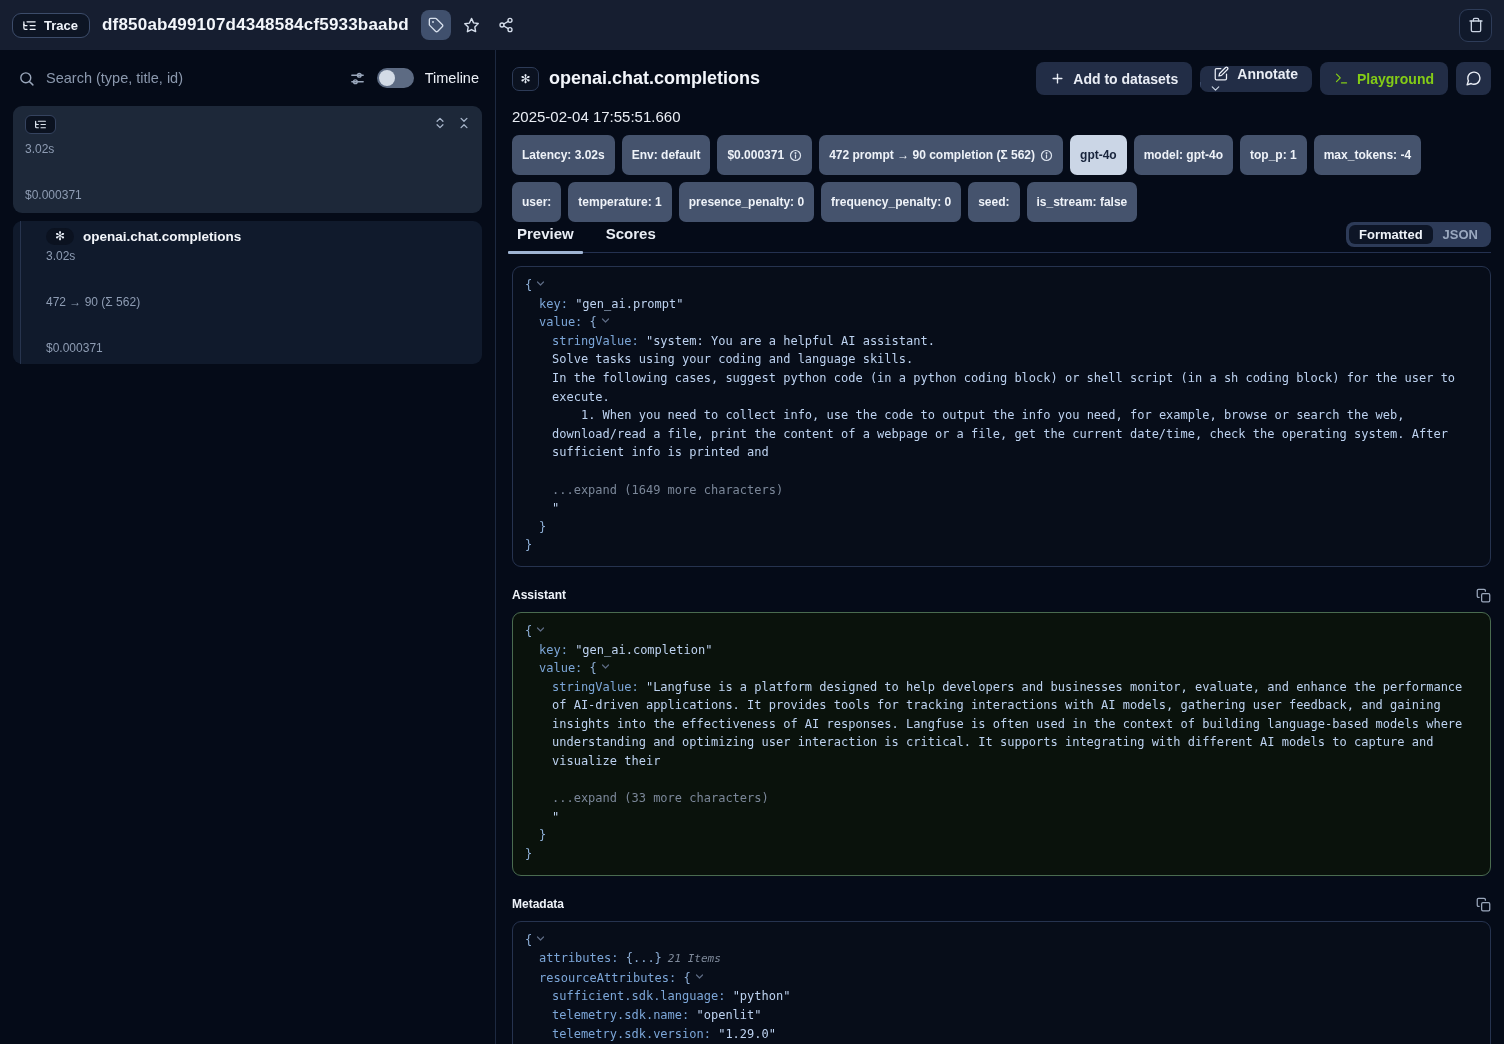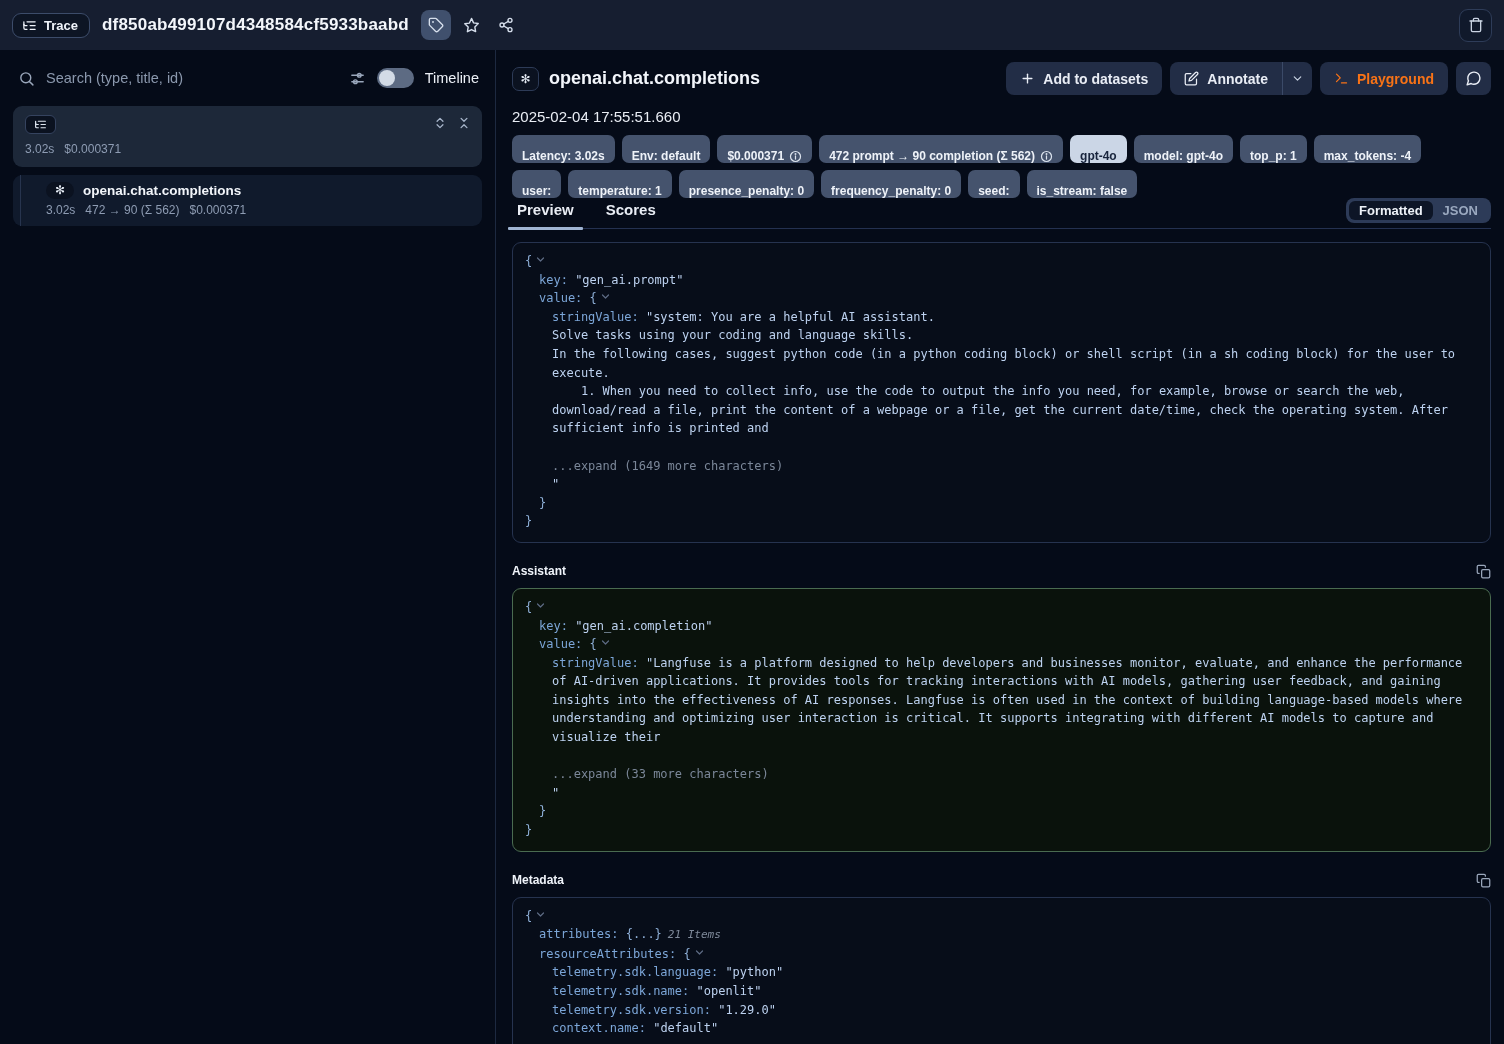--- a/index.html
+++ b/index.html
@@ -55,21 +55,21 @@
     margin:2px 13px 0; background:#1d2839; border-radius:9px;
     padding:9px 12px 11px; position:relative; cursor:pointer;
   }
   .mini-pill {
     display:inline-flex; align-items:center; justify-content:center;
     background:#0b1220; border:1px solid #35435f; border-radius:6px;
     padding:2px 8px; color:#dfe6f0;
   }
   .card-icons { position:absolute; right:11px; top:10px; display:flex; gap:10px; color:#a7b5ca; }
   .card-icons span { cursor:pointer; }
-  .row-stats { margin-top:7px; font-size:12px; color:#8e9cb3; display:flex; gap:10px; }
+  .row-stats { margin-top:7px; font-size:12px; color:#8e9cb3; display:flex; gap:32px;flex-direction:column; }
 
   .obs-row {
     margin:8px 13px 0; background:#101a2c; border-radius:9px;
     padding:7px 12px 9px 33px; position:relative; cursor:pointer;
   }
   .obs-row::before { content:""; position:absolute; left:7px; top:0; bottom:0; width:1px; background:#27344e; }
   .obs-head { display:flex; align-items:center; gap:9px; }
   .obs-pill {
     display:inline-flex; align-items:center; justify-content:center;
     background:#0b1220; border-radius:10px; padding:1px 9px 2px; color:#e6ecf5; font-size:12px;
@@ -83,36 +83,36 @@
     border-radius:7px; display:flex; align-items:center; justify-content:center;
     color:#e6ecf5; font-size:12px;
   }
   .main-title { margin-left:10px; font-size:18px; font-weight:600; color:#f3f6fb; }
   .header-actions { margin-left:auto; display:flex; align-items:center; gap:8px; }
   .btn {
     height:33px; background:#222d46; border-radius:8px; border:none;
     color:#e9edf5; font-size:14px; font-weight:600; font-family:"Liberation Sans",sans-serif;
     display:flex; align-items:center; gap:8px; padding:0 14px; cursor:pointer;
   }
-  .split { display:flex; background:#222d46; border-radius:8px; overflow:hidden; height:33px; }
+  .split { display:flex; background:#222d46; border-radius:8px; overflow:hidden; height:26px;flex-direction:column; }
   .split .btn { border-radius:0; background:transparent; }
   .split .split-caret {
     width:30px; display:flex; align-items:center; justify-content:center;
     border-left:1px solid #3b4a68; color:#c9d3e2; cursor:pointer;
   }
-  .btn.disabled { color:#f97316; cursor:default;justify-content:space-between; }
+  .btn.disabled { color:#84cc16; cursor:default;justify-content:space-between; }
   .comment-btn { width:35px; padding:0; justify-content:center; }
 
   .timestamp { margin-top:13px; font-size:15px; font-weight:500; color:#e9edf4; }
 
   
   .badges { margin-top:10px; display:flex; gap:7px; align-items:center; }
   .badges + .badges { margin-top:7px; }
   .badge {
-    height:28px; display:inline-flex; align-items:flex-end; gap:5px;
+    height:40px; display:inline-flex; align-items:center; gap:5px;
     padding:0 10px; background:#45536d; border-radius:7px;
     font-size:12px; font-weight:700; color:#eef2f8; white-space:nowrap; cursor:default;
   }
   .badge.model { background:#cbd6e6; color:#18243c; cursor:pointer; }
   .badge .info-ic { color:#dce3ee; }
 
   
   .tabs-row { display:flex; align-items:flex-end; border-bottom:1px solid #243150; position:relative; }
   .tab {
     font-size:15px; font-weight:600; color:#e9edf4;
@@ -460,20 +460,20 @@
       </span>
     </div>
     <div class="code-block" style="margin-top:9px; height:200px;">
       <div class="cb-line"><span class="tok-b">{</span><span class="chev-ic"><svg width="9" height="9" viewBox="0 0 12 12" fill="none" stroke="currentColor" stroke-width="1.6" stroke-linecap="round" stroke-linejoin="round">
               <path d="M2 4l4 4 4-4"></path>
             </svg></span></div>
       <div class="cb-line ind1"><span class="tok-k">attributes: </span><span class="tok-b">{...}</span><span class="tok-items">21 Items</span></div>
       <div class="cb-line ind1"><span class="tok-k">resourceAttributes: </span><span class="tok-b">{</span><span class="chev-ic"><svg width="9" height="9" viewBox="0 0 12 12" fill="none" stroke="currentColor" stroke-width="1.6" stroke-linecap="round" stroke-linejoin="round">
               <path d="M2 4l4 4 4-4"></path>
             </svg></span></div>
-      <div class="cb-line ind2"><span class="tok-k">telemetry.sdk.language: </span><span class="tok-s">"python"</span></div>
+      <div class="cb-line ind2"><span class="tok-k">sufficient.sdk.language: </span><span class="tok-s">"python"</span></div>
       <div class="cb-line ind2"><span class="tok-k">telemetry.sdk.name: </span><span class="tok-s">"openlit"</span></div>
       <div class="cb-line ind2"><span class="tok-k">telemetry.sdk.version: </span><span class="tok-s">"1.29.0"</span></div>
       <div class="cb-line ind2"><span class="tok-k">context.name: </span><span class="tok-s">"default"</span></div>
     </div>
 
   </div>
 </div>
 
 </body></html>

